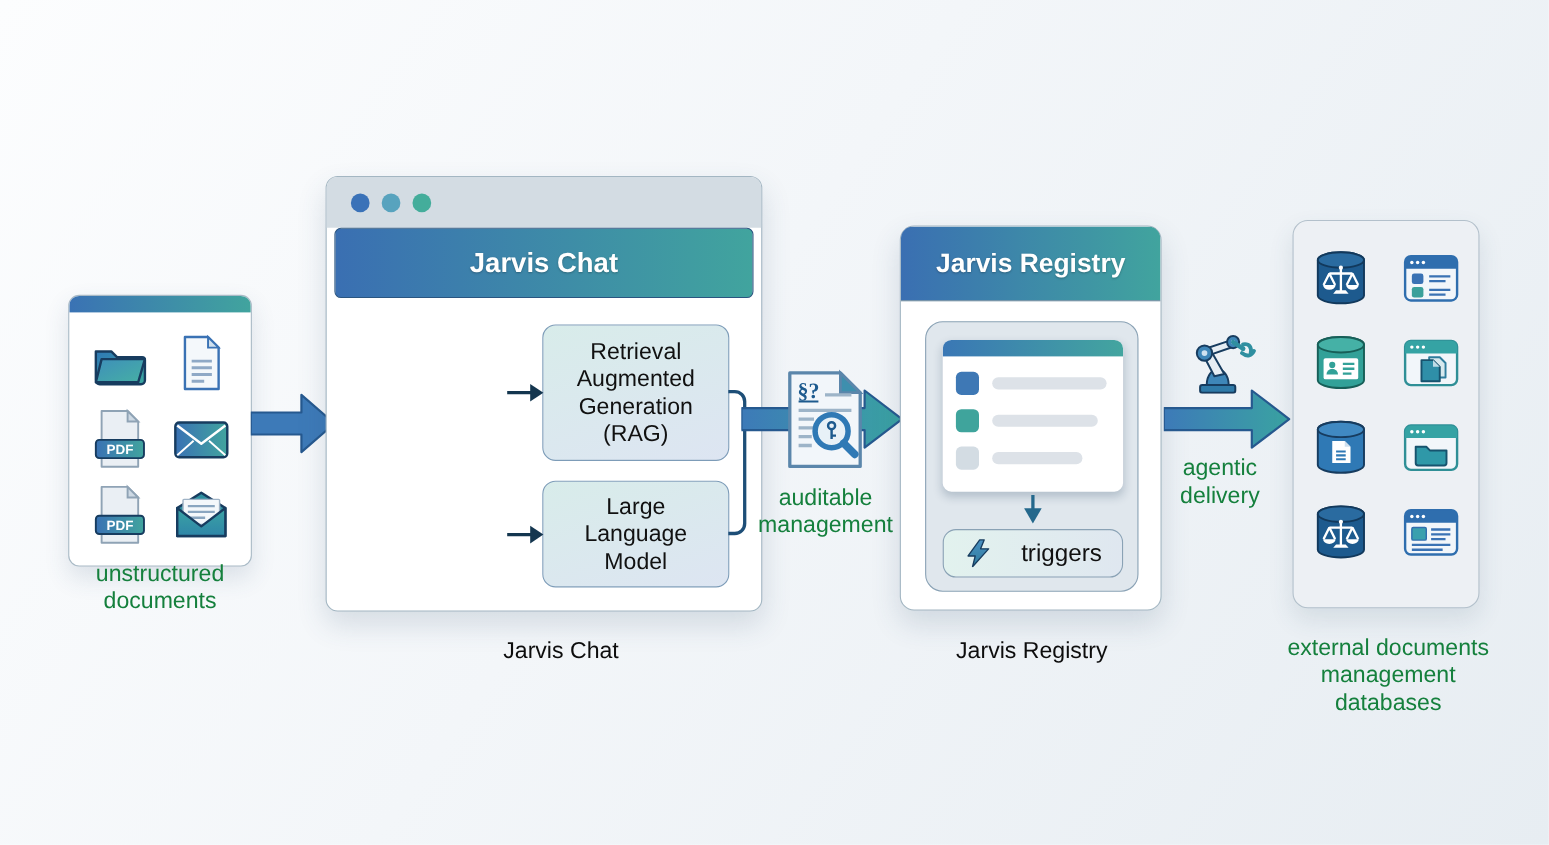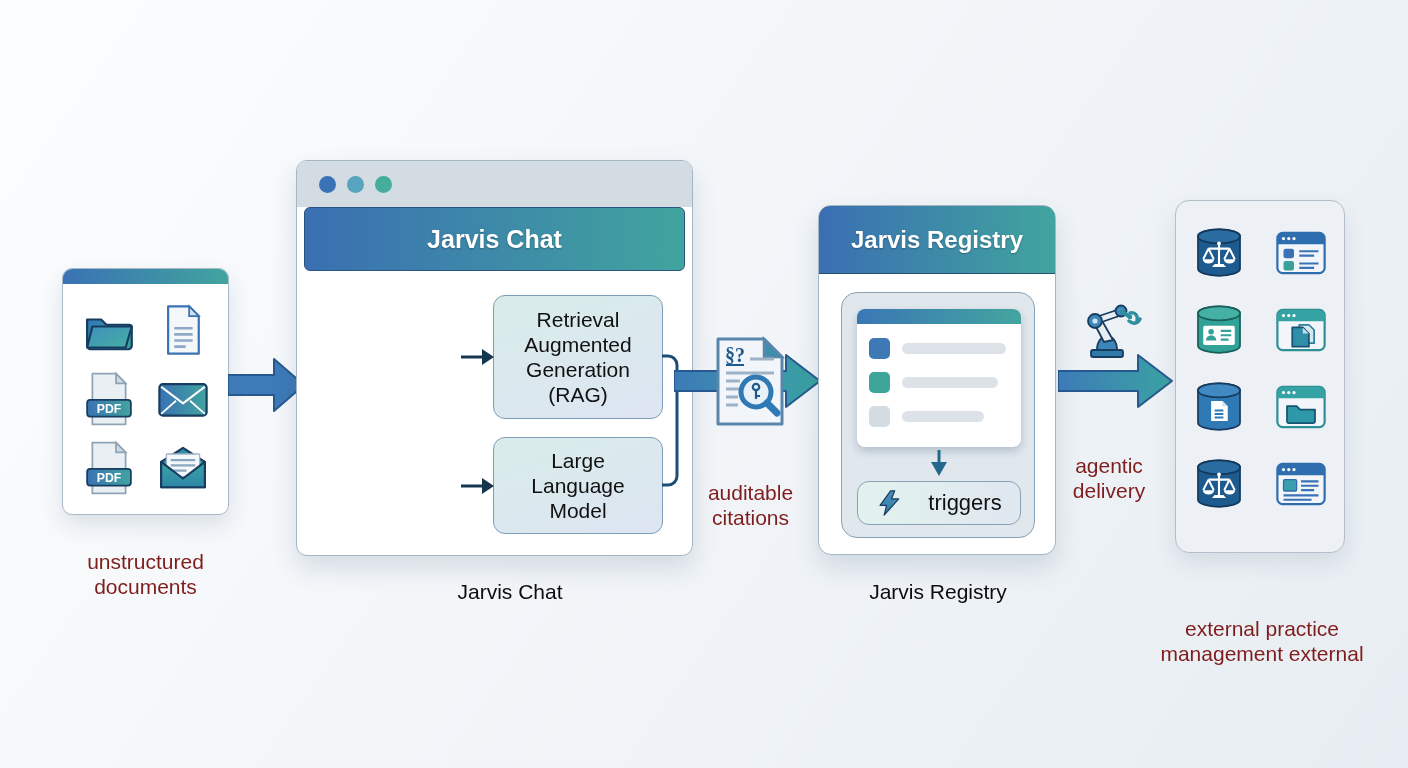--- a/index.html
+++ b/index.html
@@ -5,21 +5,21 @@
   * { margin:0; padding:0; box-sizing:border-box; }
   html,body { width:1408px; height:768px; overflow:hidden; }
   body {
     font-family:"Liberation Sans", sans-serif;
     color:#111;
     background:linear-gradient(125deg,#fcfdfe 0%,#f3f6f9 45%,#e7edf2 100%);
     position:relative;
   }
   .abs { position:absolute; }
   .label {
-    position:absolute; text-align:center; font-size:21px; line-height:1.18; color:#7f1d1d;margin-top:40px;
+    position:absolute; text-align:center; font-size:21px; line-height:1.18; color:#15803d;
   }
   .caption { position:absolute; text-align:center; font-size:21px; color:#0d0d0d; }
 
   
   .docs-card {
     left:62px; top:268px; width:167px; height:247px;
     background:#fff; border:1.5px solid #a9bac6; border-radius:10px;
     box-shadow:0 10px 22px rgba(50,80,110,.14); overflow:hidden;
   }
   .docs-card .strip { height:15px; background:linear-gradient(90deg,#3a72b4,#41a49e); }
@@ -381,21 +381,21 @@
 <svg class="abs" style="left:662px;top:348px" width="26" height="148" viewBox="0 0 26 148">
   <path d="M0 8h6a9 9 0 0 1 9 9v111a9 9 0 0 1-9 9H0" fill="none" stroke="#1d4e77" stroke-width="3"></path>
 </svg>
 
 <svg class="abs" style="left:674px;top:352px" width="148" height="58" viewBox="0 0 148 58">
   <path d="M0 19H112V3L146 29 112 55V39H0Z" fill="url(#gArrow)" stroke="#26598f" stroke-width="2" stroke-linejoin="round"></path>
 </svg>
 <svg class="abs" style="left:712px;top:335px" width="76" height="93" viewBox="0 0 76 93">
     <use href="#citation-document-icon"></use>
   </svg>
-<div class="label" style="left:688px;top:441px;width:125px;">auditable citations</div>
+<div class="label" style="left:688px;top:441px;width:125px;">auditable management</div>
 
 <div class="window reg-window">
   <div class="reg-header">
     <span>Jarvis Registry</span>
   </div>
   <div class="reg-panel">
     <div class="mini-window">
       <div class="mini-header"></div>
       <div class="mini-rows">
           <div class="mini-row">
@@ -471,13 +471,13 @@
           <use href="#db-scales-icon"></use>
         </svg>
       </div>
       <div class="icon-cell">
         <svg class="gicon" viewBox="0 0 64 64">
           <use href="#browser-article-icon"></use>
         </svg>
       </div>
     </div>
 </div>
-<div class="label" style="left:1157px;top:577px;width:210px;">external practice management external</div>
+<div class="label" style="left:1157px;top:577px;width:210px;">external documents management databases</div>
 
 </body></html>

